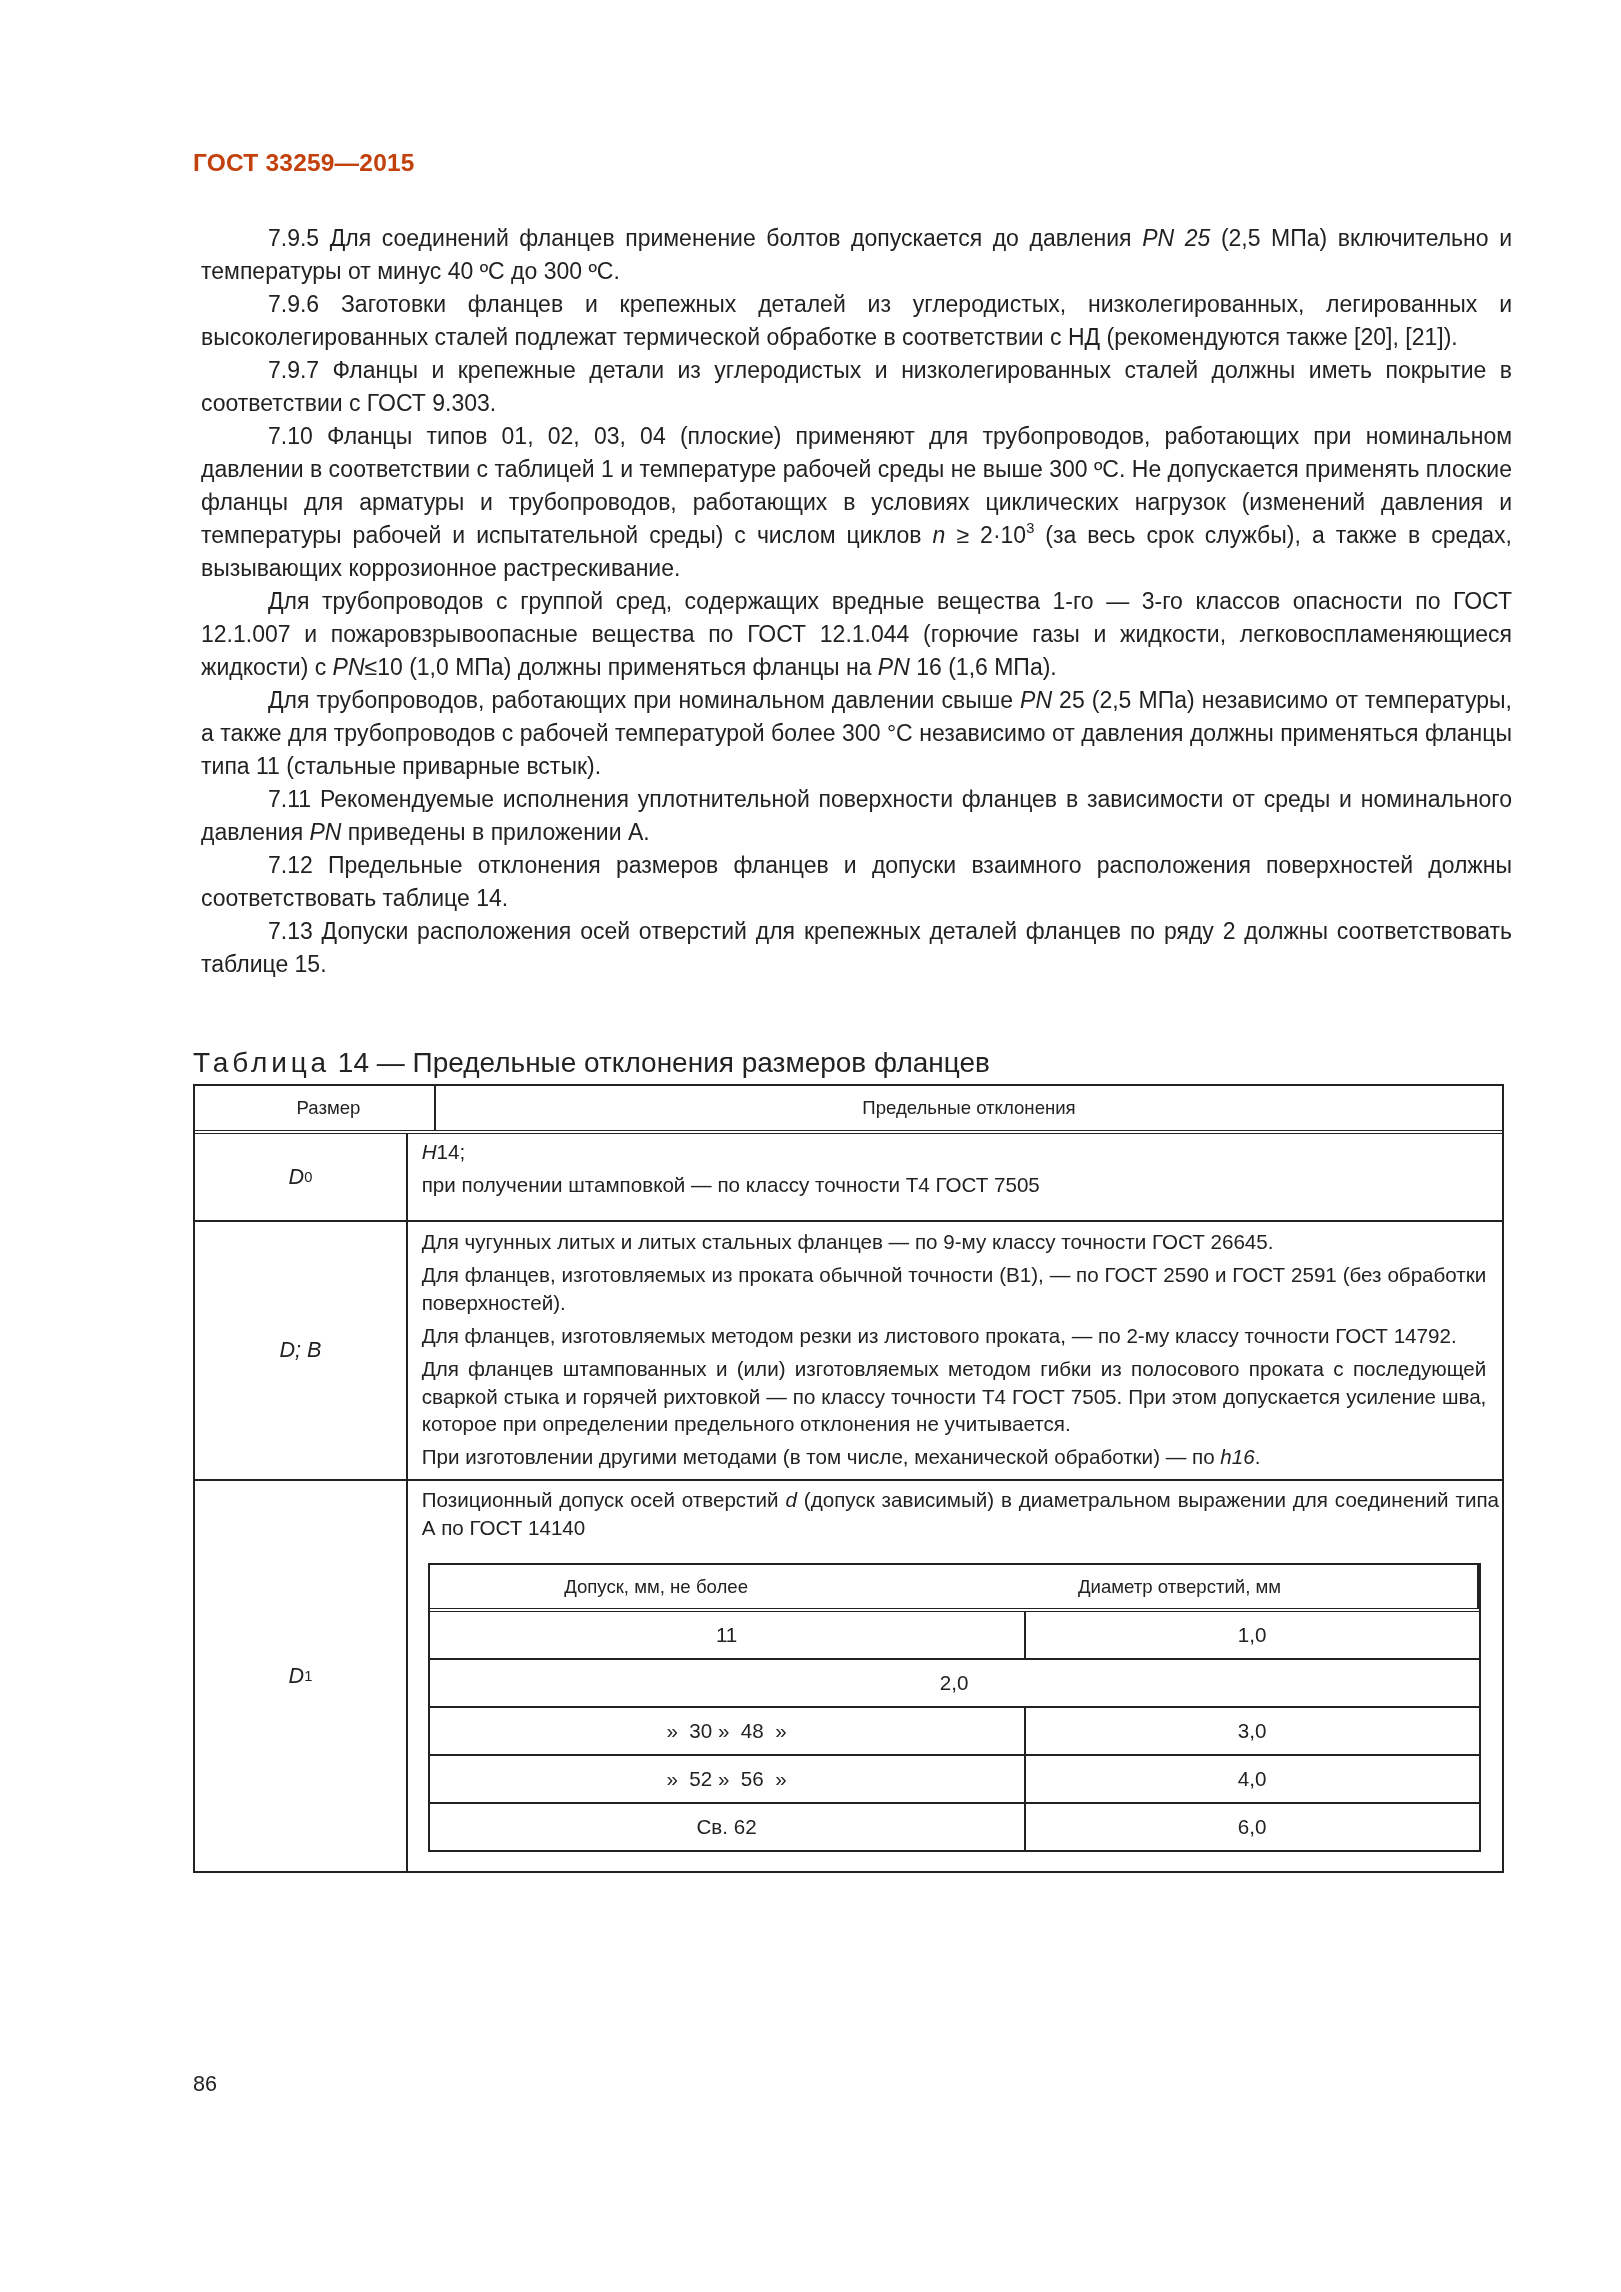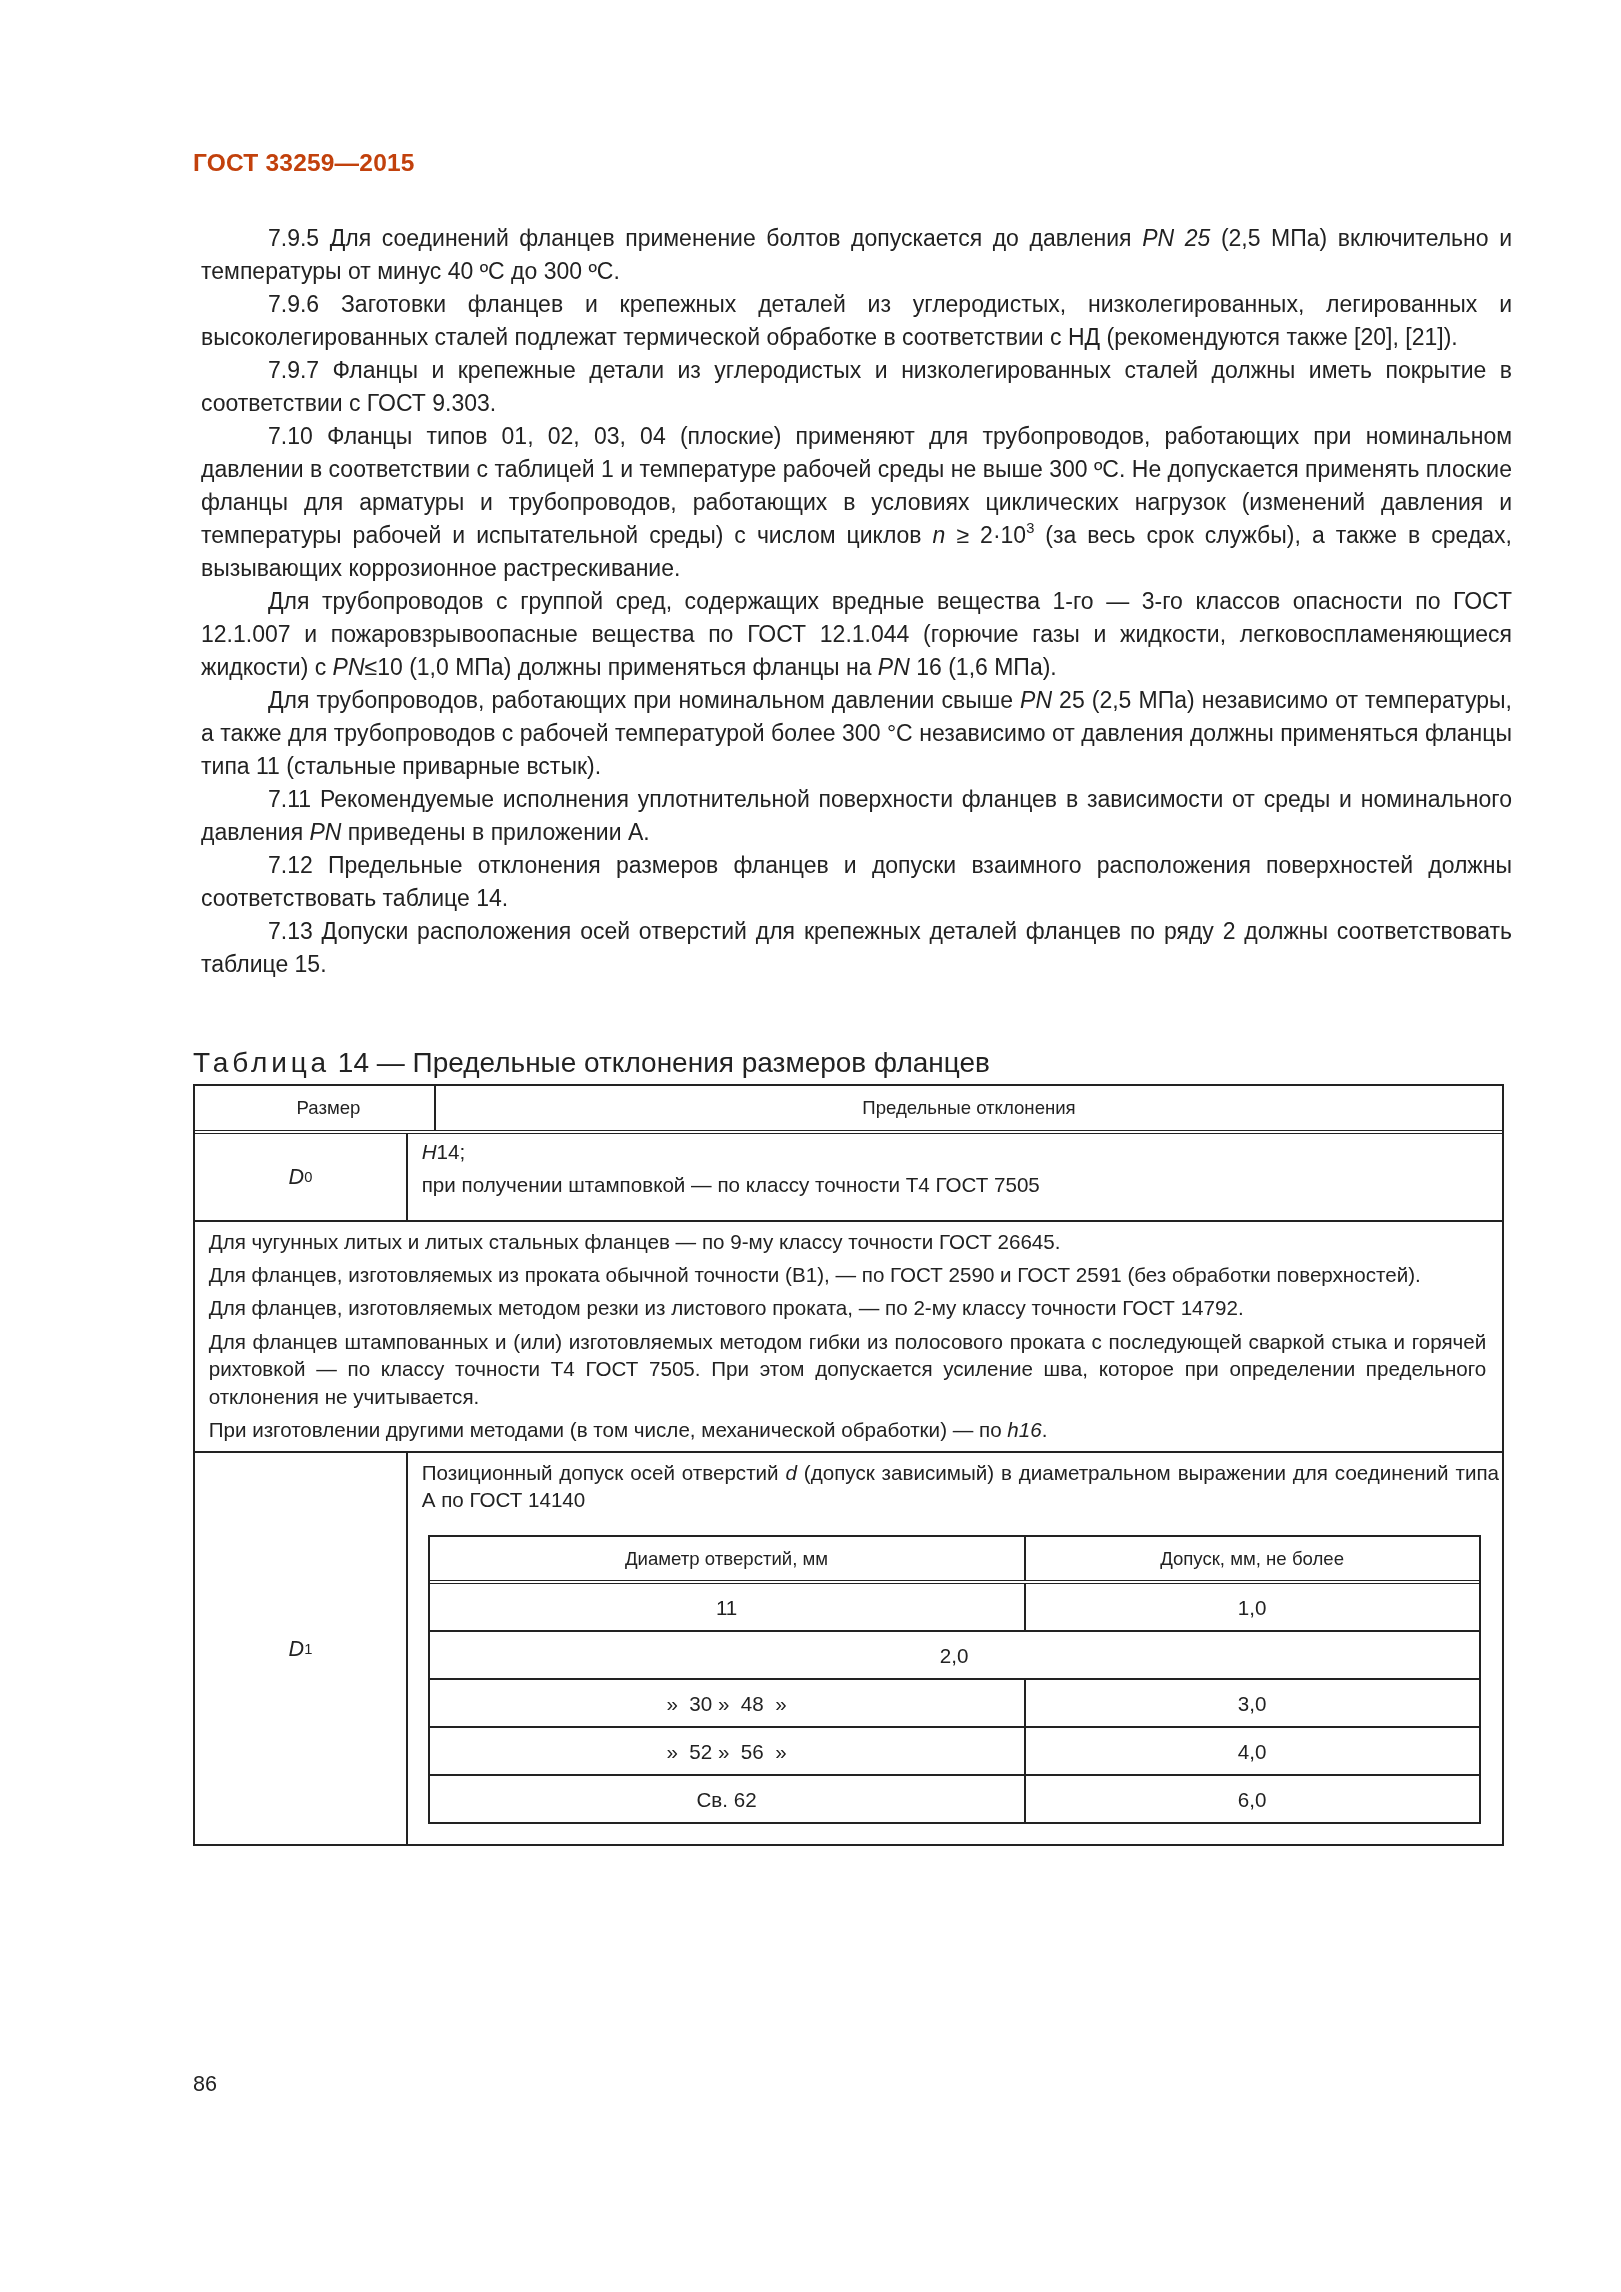--- a/index.html
+++ b/index.html
@@ -66,40 +66,43 @@
         <span>D</span>
         <sub>0</sub>
       </div>
     <div class="cell-val" style="padding-top:3.9px;">
       <p><i>H</i>14;</p>
       <p>при получении штамповкой — по классу точности Т4 ГОСТ 7505</p>
     </div>
   </div>
 
   <div class="row">
+    <div class="cell-size">
+        <span>D; B</span>
+      </div>
     <div class="cell-val">
       <p>Для чугунных литых и литых стальных фланцев — по 9-му классу точности ГОСТ 26645.</p>
       <p>Для фланцев, изготовляемых из проката обычной точности (В1), — по ГОСТ 2590 и ГОСТ 2591 (без обработки поверхностей).</p>
       <p>Для фланцев, изготовляемых методом резки из листового проката, — по 2-му классу точности ГОСТ 14792.</p>
       <p>Для фланцев штампованных и (или) изготовляемых методом гибки из полосового проката с последующей сваркой стыка и горячей рихтовкой — по классу точности Т4 ГОСТ 7505. При этом допускается усиление шва, которое при определении предельного отклонения не учитывается.</p>
       <p>При изготовлении другими методами (в том числе, механической обработки) — по <i>h16</i>.</p>
     </div>
   </div>
 
   <div class="row">
     <div class="cell-size">
         <span>D</span>
         <sub>1</sub>
       </div>
     <div class="cell-val" style="padding-right:3px;">
       <p>Позиционный допуск осей отверстий <i>d</i> (допуск зависимый) в диаметральном выражении для соединений типа А по ГОСТ 14140</p>
       <div class="nested">
         <div class="nrow first">
+          <div class="ncell c2">Допуск, мм, не более</div>
           <div class="ncell c1">Диаметр отверстий, мм</div>
-          <div class="ncell c2">Допуск, мм, не более</div>
         </div>
         <div class="nrow double">
           <div class="ncell c1">11</div>
           <div class="ncell c2">1,0</div>
         </div>
         <div class="nrow">
           <div class="ncell c2">2,0</div>
         </div>
         <div class="nrow">
           <div class="ncell c1" style="white-space:pre;">»  30 »  48  »</div>

